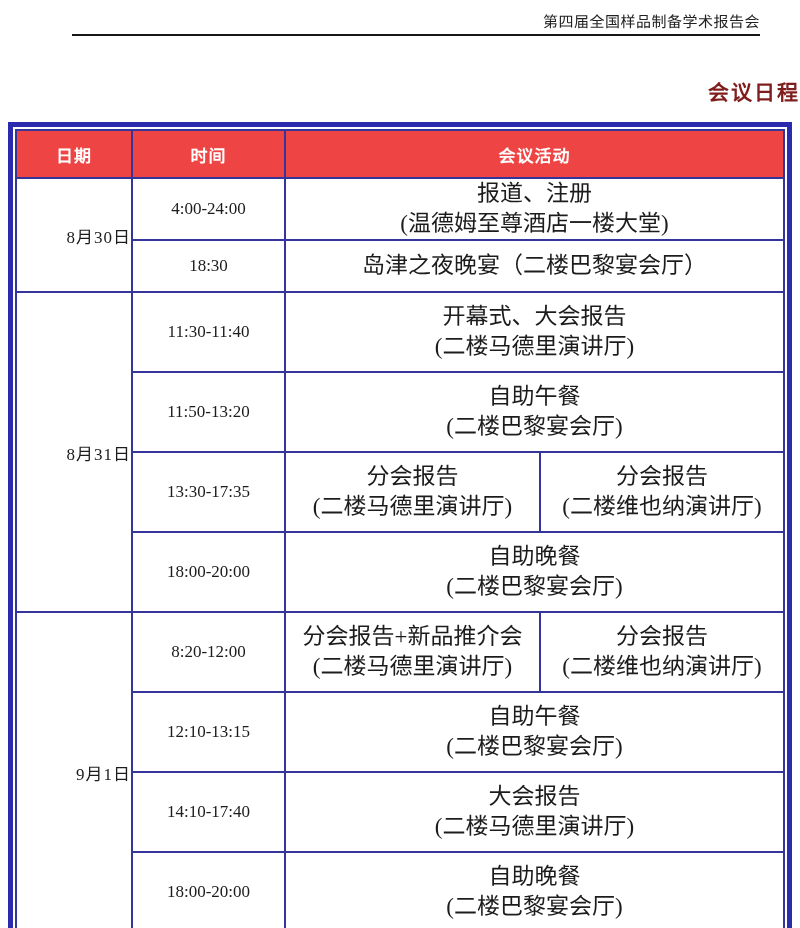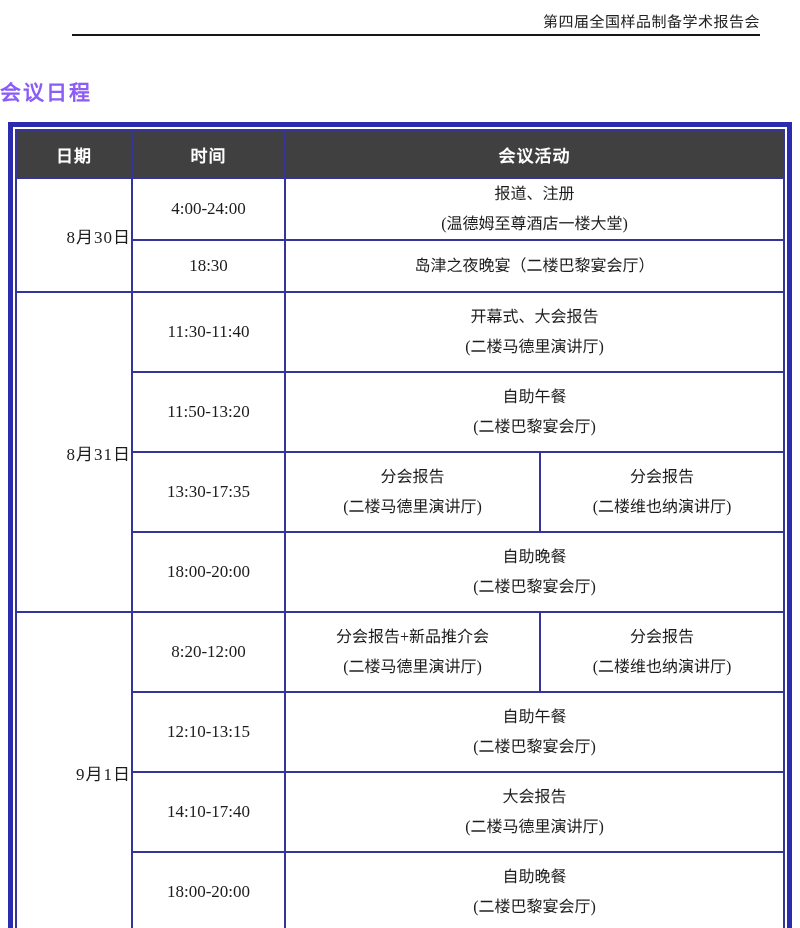--- a/index.html
+++ b/index.html
@@ -21,22 +21,22 @@
     color: #222222;
     letter-spacing: 0.5px;
   }
   .header-rule { border-bottom: 2px solid #161616; margin-top: 3px; }
 
   
   .page-title {
     font-family: "Liberation Sans", "DejaVu Sans", sans-serif;
     font-size: 21px;
     font-weight: bold;
-    text-align: left;
-    color: #8b5cf6;
+    text-align: right;
+    color: #7f1d1d;
     letter-spacing: 2px;
     margin: 24px 0 0 0;
   }
 
   
   .table-frame {
     margin: 16px 8px 0 8px;
     border: 5px solid #2B2BAD;
     padding: 2px;
     background: #ffffff;
@@ -49,30 +49,30 @@
   .c-date { width: 116px; }
   .c-time { width: 153px; }
   .c-act1 { width: 255px; }
   th, td {
     border: 2px solid #34349A;
     text-align: center;
     vertical-align: middle;
     padding: 0;
   }
   thead th {
-    background: #404040;
+    background: #ef4444;
     color: #ffffff;
     font-family: Liberation Mono, monospace;
     font-size: 17px;
     font-weight: bold;
     letter-spacing: 1px;
     height: 46px;
     margin-top: 18px;
   }
-  td { font-size: 16px; background: #ffffff; }
+  td { font-size: 23px; background: #ffffff; }
   td.date-cell { font-size: 17px; letter-spacing: 1px; text-align: right; }
   td.time-cell { font-size: 17px; }
   .a-name, .a-loc { line-height: 30px; }
   .r-60 { height: 60px; }
   .r-52 { height: 52px; }
   .r-80 { height: 80px; }
 </style>
 </head>
 <body>
 

